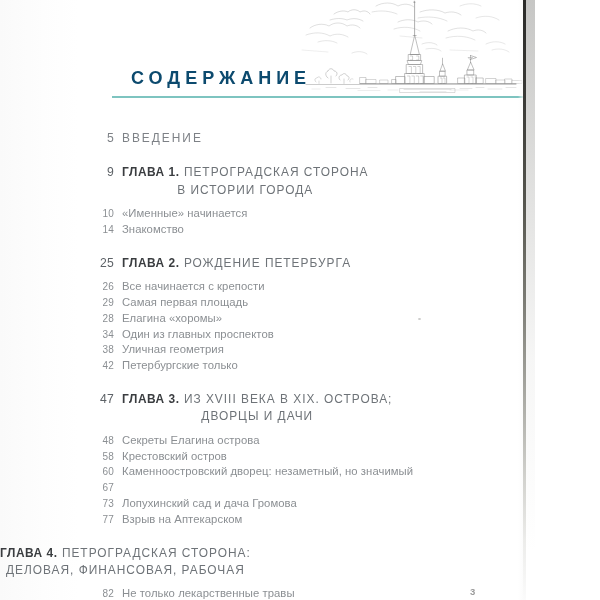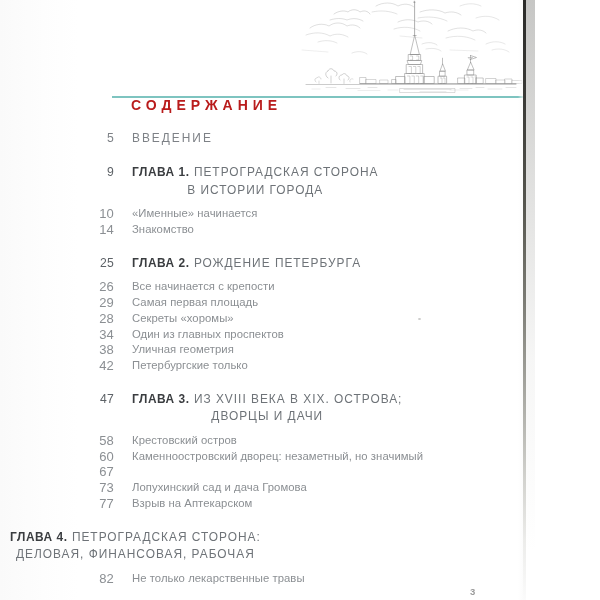--- a/index.html
+++ b/index.html
@@ -62,27 +62,26 @@
   
   .header {
     position: absolute;
     left: 0; top: 0;
     width: 600px; height: 104px;
   }
   .toc-title {
     position: absolute;
     left: 131px;
     top: 69px;
-    font-size: 14px;
+    font-size: 18px;
     font-weight: bold;
     letter-spacing: 5.0px;
-    color: #b91c1c;
+    color: #0c4a6e;
     white-space: nowrap;
     line-height: 1;
-    margin-top: 29px;
   }
   .rule {
     position: absolute;
     left: 112px;
     top: 96px;
     width: 413px;
     height: 2px;
     background: #7ec4c0;
   }
 
@@ -108,32 +107,31 @@
     display: flex;
     align-items: flex-start;
     min-height: 15.8px;
   }
   .num {
     width: 122px;
     flex: 0 0 122px;
     text-align: right;
     padding-right: 8px;
     box-sizing: border-box;
-    font-size: 13px;
+    font-size: 10px;
     line-height: 15.8px;
     color: #8b8f93;
     letter-spacing: .2px;
   }
   .label {
     font-size: 11.3px;
     line-height: 15.8px;
     color: #8b8f93;
     letter-spacing: .05px;
     white-space: pre-line;
-    margin-left: 10px;
   }
 
   
   .row.chapter .num {
     color: #5d6267;
     font-size: 12.2px;
     line-height: 17.4px;
   }
   .row.chapter .label {
     font-size: 11.9px;
@@ -322,21 +320,21 @@
         <div class="label">Все начинается с крепости</div>
       </div>
       <div class="" style="height: 0px;"></div>
       <div class="row item">
         <div class="num">29</div>
         <div class="label">Самая первая площадь</div>
       </div>
       <div class="" style="height: 0px;"></div>
       <div class="row item">
         <div class="num">28</div>
-        <div class="label">Секреты «хоромы»</div>
+        <div class="label">Елагина «хоромы»</div>
       </div>
       <div class="" style="height: 0px;"></div>
       <div class="row item">
         <div class="num">34</div>
         <div class="label">Один из главных проспектов</div>
       </div>
       <div class="" style="height: 0px;"></div>
       <div class="row item">
         <div class="num">38</div>
         <div class="label">Уличная геометрия</div>
@@ -346,20 +344,24 @@
         <div class="num">42</div>
         <div class="label">Петербургские только</div>
       </div>
       <div class="gap-lg"></div>
       <div class="row chapter">
         <div class="num">47</div>
         <div class="label"><b>ГЛАВА 3.</b> <span>ИЗ XVIII ВЕКА В XIX. ОСТРОВА;
 ДВОРЦЫ И ДАЧИ</span></div>
       </div>
       <div class="gap-sm"></div>
+      <div class="row item">
+        <div class="num">48</div>
+        <div class="label">Секреты Елагина острова</div>
+      </div>
       <div class="" style="height: 0px;"></div>
       <div class="row item">
         <div class="num">58</div>
         <div class="label">Крестовский остров</div>
       </div>
       <div class="" style="height: 0px;"></div>
       <div class="row item">
         <div class="num">60</div>
         <div class="label">Каменноостровский дворец: незаметный, но значимый</div>
       </div>

